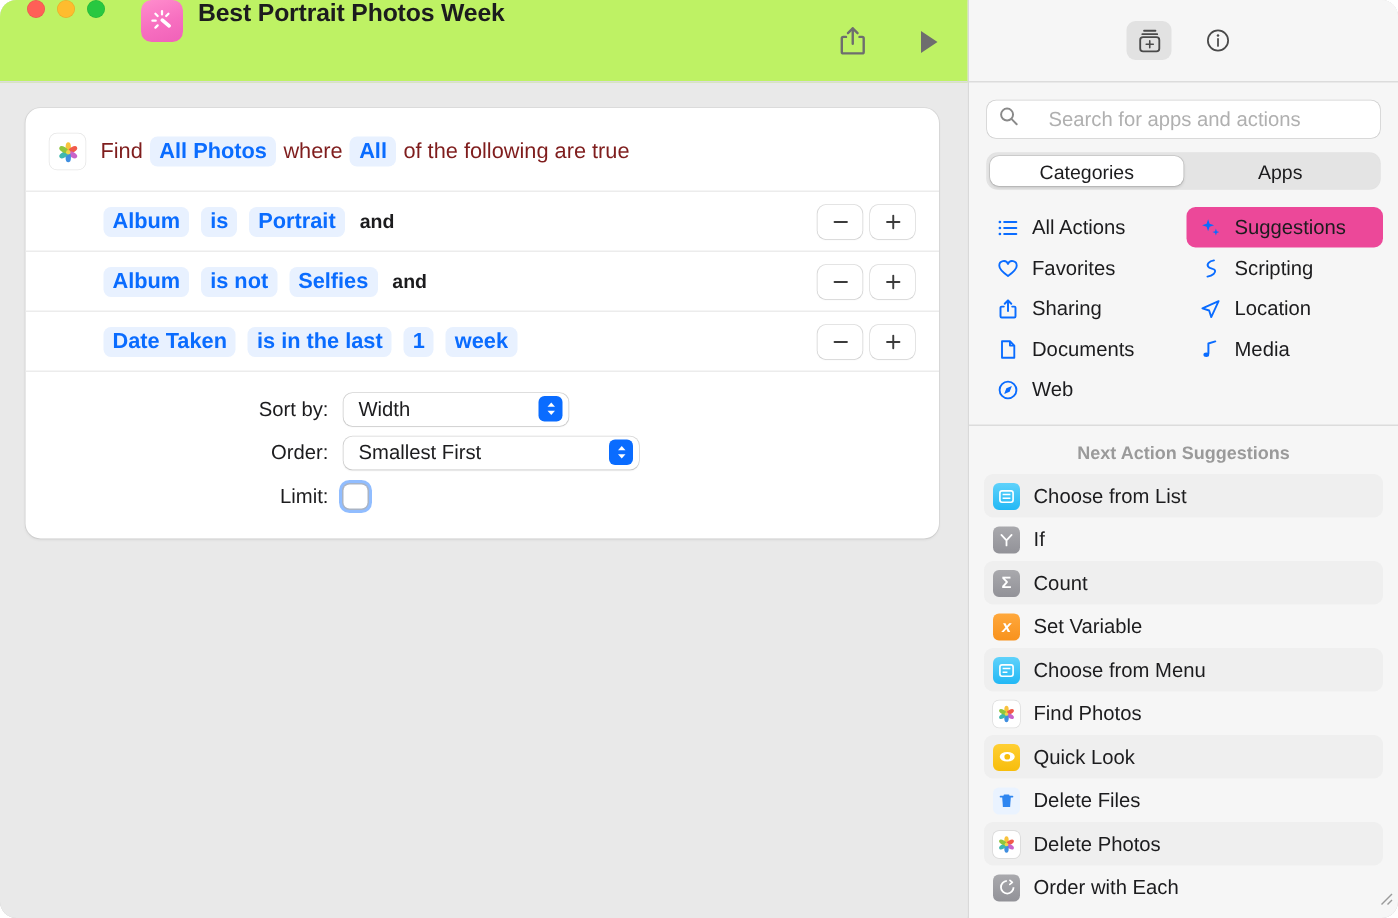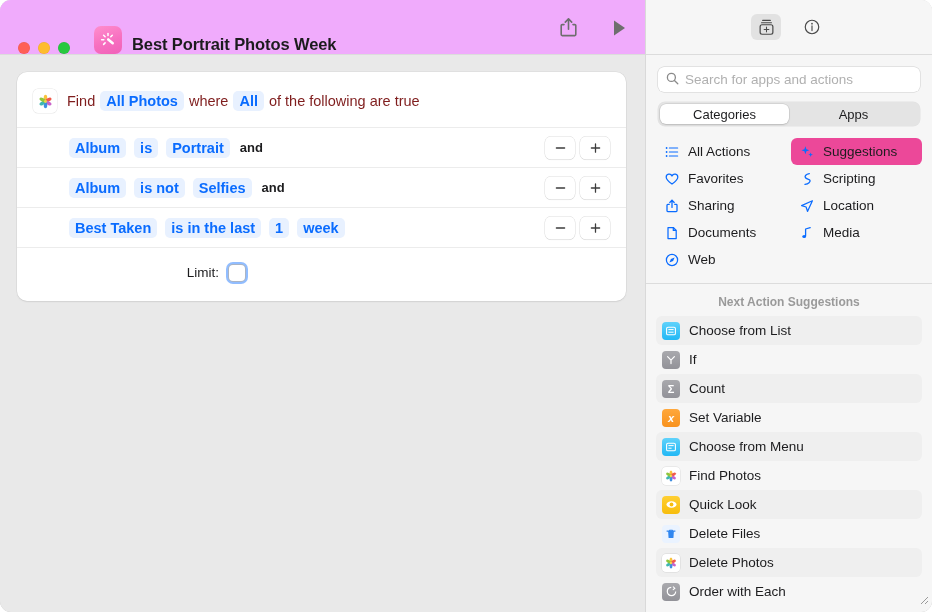--- a/index.html
+++ b/index.html
@@ -22,23 +22,23 @@
 
   
   .left-pane {
     position: relative;
     width: 645px; height: 612px;
     background: #e9e9e9;
     display: flex; flex-direction: column;
   }
   .titlebar {
     height: 55px;
-    background: #f0abfc;
+    background: #bef264;
     border-bottom: 1px solid #dcdcdc;
-    display: flex; align-items: flex-end;
+    display: flex; align-items: flex-start;
     padding: 0 16px 0 18px;
     position: relative;
   }
   .traffic { display: flex; gap: 8px; align-items: center; }
   .tl { width: 12px; height: 12px; border-radius: 50%; display: block; }
   .tl.red { background: #ff5f57; box-shadow: inset 0 0 0 0.5px rgba(0,0,0,.08); }
   .tl.yellow { background: #febc2e; box-shadow: inset 0 0 0 0.5px rgba(0,0,0,.08); }
   .tl.green { background: #28c840; box-shadow: inset 0 0 0 0.5px rgba(0,0,0,.08); }
 
   .app-icon {
@@ -157,21 +157,21 @@
     width: 30px; height: 26px; border-radius: 6px;
     border: 0; background: none; cursor: pointer;
     display: flex; align-items: center; justify-content: center;
   }
   .r-tb-btn.active { background: #e2e2e2; }
 
   .search-wrap { padding: 12px 12px 0 12px; }
   .search-box {
     height: 25px; border-radius: 6px; background: #ffffff;
     box-shadow: 0 0 0 0.5px rgba(0,0,0,.16);
-    display: flex; align-items: center; padding: 0 8px; gap: 6px;
+    display: flex; align-items: center; padding: 0 8px; gap: 20px;
   }
   .search-input {
     border: 0; outline: 0; background: transparent;
     font-size: 13.5px; color: #1c1c1e;
     flex: 1; font-family: "Liberation Sans", sans-serif;
   }
   .search-input::placeholder { color: #b0b0b0; }
 
   .seg {
     margin: 10px 12px 0 12px;
@@ -344,21 +344,21 @@
                 <svg width="11" height="11" viewBox="0 0 12 12">
                     <line x1="1.5" y1="6" x2="10.5" y2="6" stroke="#3c3c3c" stroke-width="1.4" stroke-linecap="round"></line>
                     <line x1="6" y1="1.5" x2="6" y2="10.5" stroke="#3c3c3c" stroke-width="1.4" stroke-linecap="round"></line>
                   </svg>
               </button>
             </div>
           </div>
 
           <div class="cond-row">
             <div class="tokens">
-              <span class="token">Best Taken</span>
+              <span class="token">Date Taken</span>
               <span class="token">is in the last</span>
               <span class="token">1</span>
               <span class="token">week</span>
             </div>
             <div class="pm-group">
               <button class="pm-btn">
                 <svg width="11" height="11" viewBox="0 0 12 12">
                     <line x1="1.5" y1="6" x2="10.5" y2="6" stroke="#3c3c3c" stroke-width="1.4" stroke-linecap="round"></line>
                   </svg>
               </button>
@@ -366,20 +366,44 @@
                 <svg width="11" height="11" viewBox="0 0 12 12">
                     <line x1="1.5" y1="6" x2="10.5" y2="6" stroke="#3c3c3c" stroke-width="1.4" stroke-linecap="round"></line>
                     <line x1="6" y1="1.5" x2="6" y2="10.5" stroke="#3c3c3c" stroke-width="1.4" stroke-linecap="round"></line>
                   </svg>
               </button>
             </div>
           </div>
         </div>
 
         <div class="sortrows">
+          <div class="srow">
+            <div class="slabel">Sort by:</div>
+            <div class="popup w1">
+              <span class="pv">Width</span>
+              <span class="chev">
+                <svg width="9" height="11" viewBox="0 0 9 11">
+                    <path d="M4.5 1.4 L7 4.1 H2 Z" fill="#fff"></path>
+                    <path d="M4.5 9.6 L7 6.9 H2 Z" fill="#fff"></path>
+                  </svg>
+              </span>
+            </div>
+          </div>
+          <div class="srow">
+            <div class="slabel">Order:</div>
+            <div class="popup w2">
+              <span class="pv">Smallest First</span>
+              <span class="chev">
+                <svg width="9" height="11" viewBox="0 0 9 11">
+                    <path d="M4.5 1.4 L7 4.1 H2 Z" fill="#fff"></path>
+                    <path d="M4.5 9.6 L7 6.9 H2 Z" fill="#fff"></path>
+                  </svg>
+              </span>
+            </div>
+          </div>
           <div class="srow">
             <div class="slabel">Limit:</div>
             <div class="checkbox"></div>
           </div>
         </div>
 
       </div>
     </div>
   </div>
 

